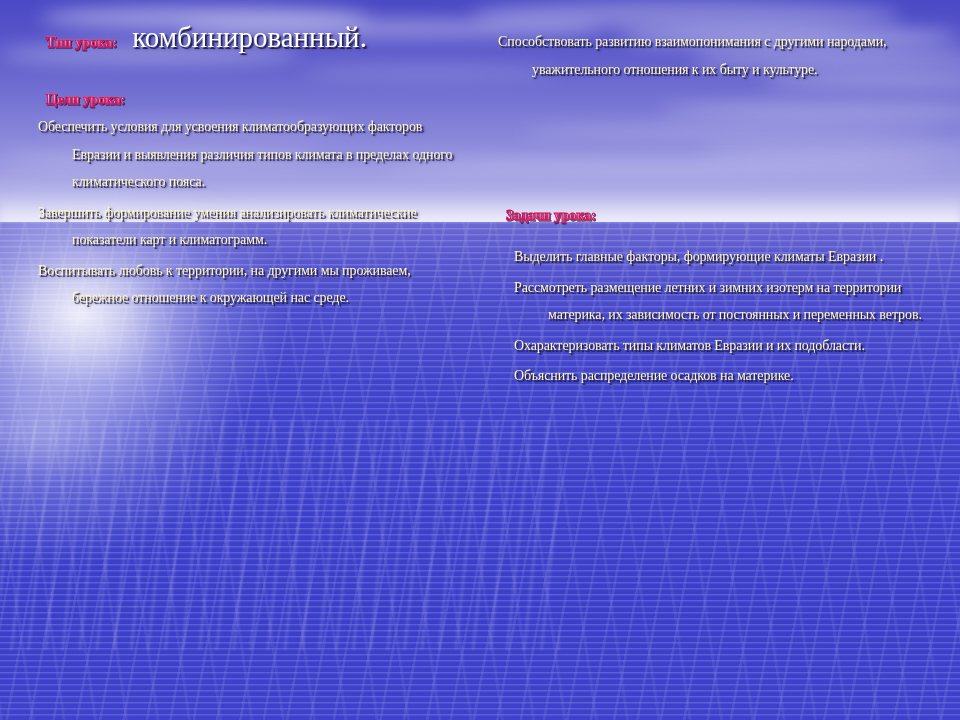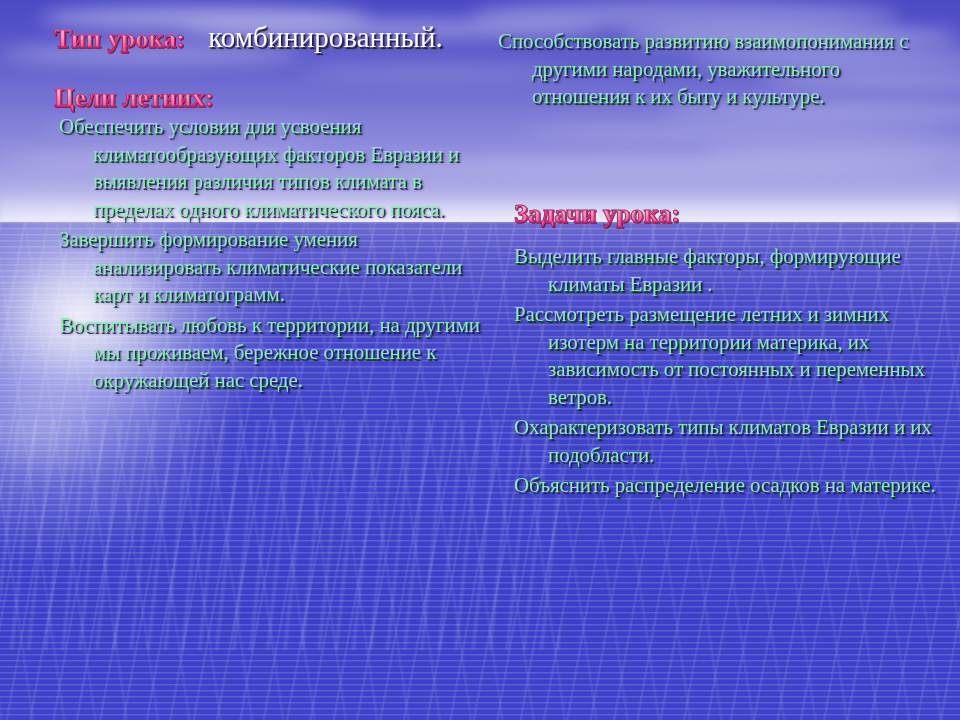--- a/index.html
+++ b/index.html
@@ -132,37 +132,37 @@
 
   
   .col {
     position: absolute;
     top: 0;
   }
   .col-left  { left: 30px;  width: 430px; }
   .col-right { left: 490px; width: 430px; }
 
   .para {
-    color: #86efac;
-    font-size: 21px;
+    color: #fef9c3;
+    font-size: 14px;
     line-height: 27.5px;
     letter-spacing: -0.1px;
     padding-left: 34px;
     text-indent: -34px;
     margin: 0 0 3px 0;
     text-shadow:
       1.6px 1.6px 0 rgba(28,24,70,0.78),
       2.4px 2.4px 2.2px rgba(18,16,54,0.55);
   }
 
   .head {
     font-weight: bold;
-    font-size: 26px;
+    font-size: 14px;
     letter-spacing: 0.1px;
-    margin: 16px;
+    margin: 8px;
     color: #f7a8c9;
     background: linear-gradient(to bottom, #fbd3e3 0%, #f6a6c6 42%, #ef5f9b 78%, #e04787 100%);
     -webkit-background-clip: text;
     background-clip: text;
     -webkit-text-fill-color: transparent;
     text-shadow: none;
     paint-order: stroke fill;
     -webkit-text-stroke: 0.9px #c2165f;
     filter: drop-shadow(1.6px 1.6px 0.4px rgba(40,16,48,0.72));
     display: inline;
@@ -217,25 +217,25 @@
   <div class="col col-left">
 
     <div class="tb" style="left:8px; top:24px; width:420px;">
       <div class="head-line">
         <span class="head">Тип урока:</span><span class="head-rest"> комбинированный.</span>
       </div>
     </div>
 
     <div class="tb" style="left:8px; top:84px; width:420px;">
       <div class="head-line">
-        <span class="head">Цели летних:</span>
+        <span class="head">Цели урока:</span>
       </div>
     </div>
 
-    <div class="tb" style="left:8px; top:113px; width:424px;margin-left:21px;">
+    <div class="tb" style="left:8px; top:113px; width:424px;">
       <p class="para">Обеспечить условия для усвоения климатообразующих факторов Евразии и выявления различия типов климата в  пределах одного климатического пояса.</p>
       <p class="para">Завершить формирование умения анализировать климатические показатели карт и климатограмм.</p>
       <p class="para">Воспитывать любовь к территории, на другими мы проживаем, бережное отношение к  окружающей нас среде.</p>
     </div>
 
   </div>
 
   <div class="col col-right">
 
     <div class="tb" style="left:8px; top:28px; width:424px;">

